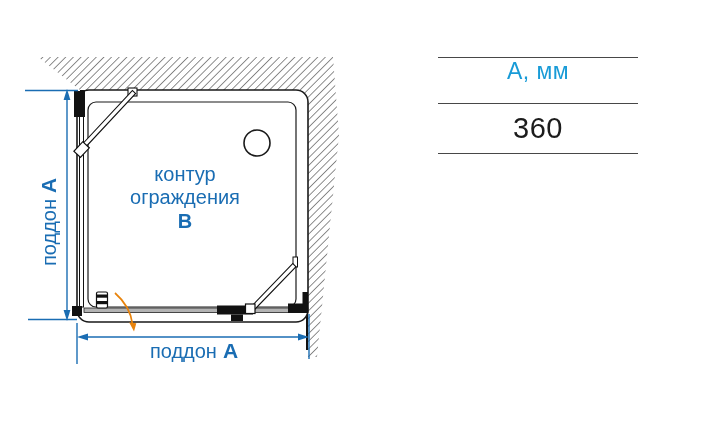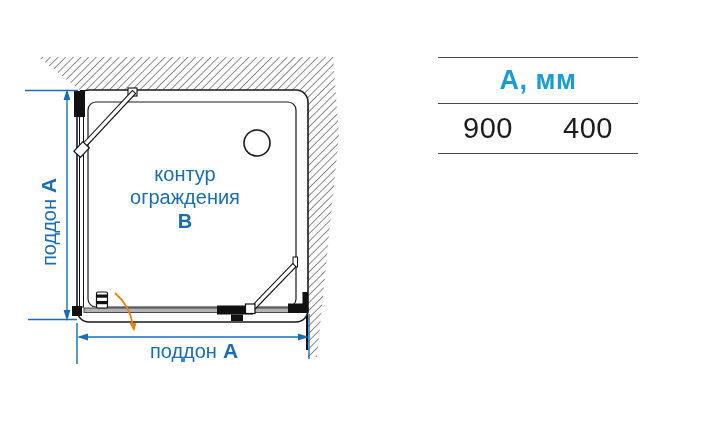--- a/index.html
+++ b/index.html
@@ -12,21 +12,21 @@
     fill:#1a6db3;font-size:20px;font-family:"Liberation Sans",sans-serif;
   }
   .dim-label .bold,.dim-bold{font-weight:bold;}
   .spec-table{
     position:absolute;left:438px;top:57px;width:200px;
     border-top:1.5px solid #474747;border-bottom:1.5px solid #474747;
   }
   .spec-row{display:flex;align-items:center;}
   .spec-row.header{
     height:45px;border-bottom:1.5px solid #474747;
-    color:#189bd7;font-weight:bold;font-size:27px;
+    color:#189bd7;font-weight:normal;font-size:23px;flex-direction:column;
   }
   .spec-row.values{height:49px;font-size:29px;color:#1c1c1c;}
   .spec-cell{flex:1;text-align:center;letter-spacing:0.5px;}
 </style>
 </head>
 <body>
 
 <div class="stage">
 
   <svg class="diagram-svg" width="430" height="422" viewBox="0 0 430 422">
@@ -113,18 +113,17 @@
     <text class="dim-label dim-bold" x="185" y="228" text-anchor="middle" font-size="21">B</text>
 
     <text class="dim-label" x="194" y="358" text-anchor="middle"><tspan>поддон</tspan><tspan class="bold" dx="6" font-size="21">A</tspan></text>
   </svg>
 
   <div class="spec-table">
     <div class="spec-row header">
       <div class="spec-cell">A, мм</div>
     </div>
     <div class="spec-row values">
-      <div class="spec-cell">900</div>
-      <div class="spec-cell">400</div>
+      <div class="spec-cell">360</div>
     </div>
   </div>
 
 </div>
 
 </body></html>

